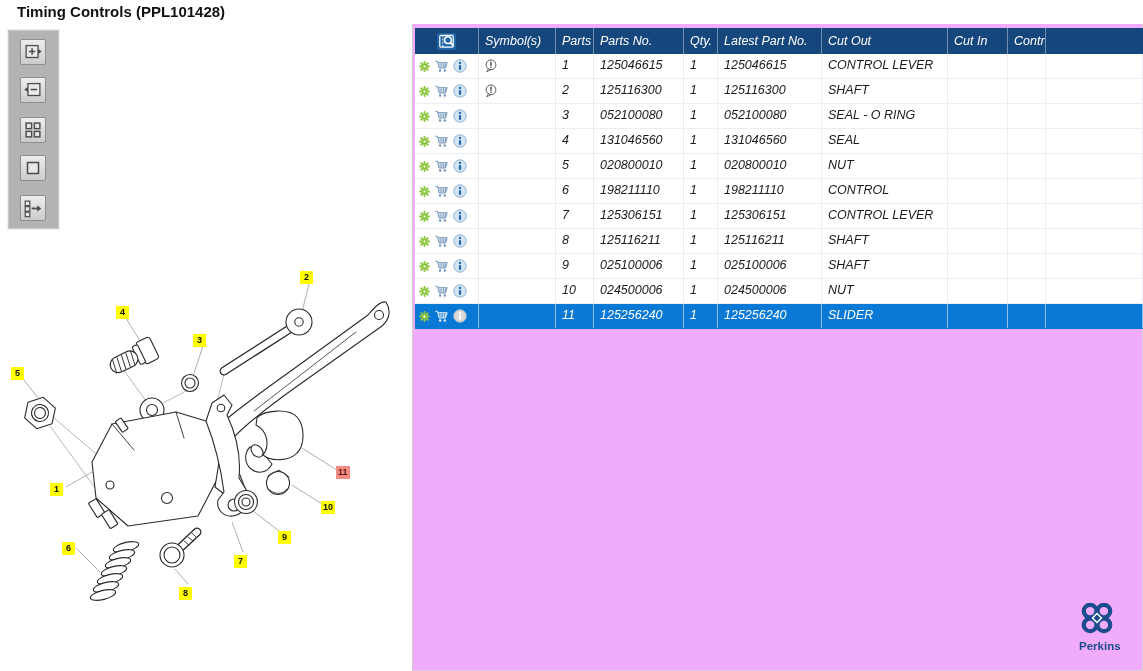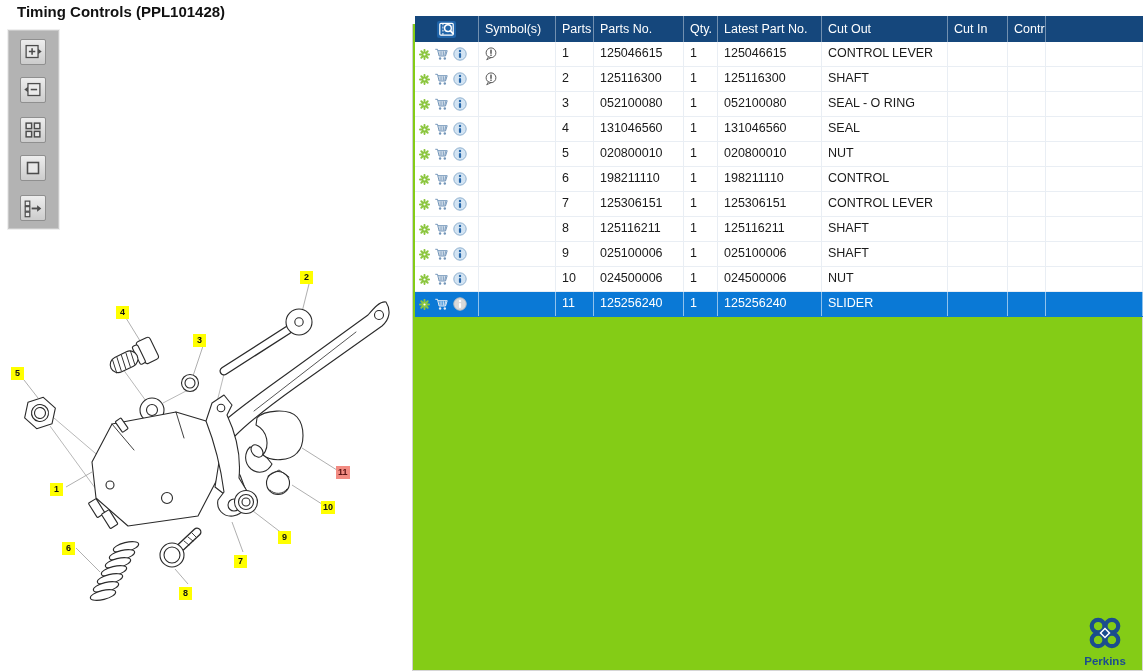--- a/index.html
+++ b/index.html
@@ -1,54 +1,54 @@
 <!DOCTYPE html>
 <html><head>
 <meta charset="utf-8">
 <style>
   html,body{margin:0;padding:0;background:#fff;}
   body{font-family:"Liberation Sans",sans-serif;color:#1a1a1a;}
-  .app{position:relative;width:1143px;height:671px;background:#84cc16;overflow:hidden;
+  .app{position:relative;width:1143px;height:671px;background:#f0abfc;overflow:hidden;
        box-shadow:inset 0 0 0 1px #d6d6d6;}
   
   .title-bar{position:absolute;left:0;top:0;width:100%;height:24px;background:#fff;}
   .title-bar .t{position:absolute;left:17px;top:3px;font-size:15px;font-weight:bold;color:#111;}
   
   .edge-strip{position:absolute;left:0;top:24px;width:5px;height:647px;background:#f1f1f1;}
   .edge-strip .handle{position:absolute;left:0;top:588px;width:5px;height:22px;background:#fafafa;}
   
   .diagram-panel{position:absolute;left:0;top:24px;width:412px;height:647px;background:#fff;}
   .divider{position:absolute;left:412px;top:24px;width:1px;height:647px;background:#cfcfcf;}
   
   .dtoolbar{position:absolute;left:8px;top:6px;width:49px;height:197px;background:#b3b3b3;
             border:1px solid #c9c9c9;box-shadow:0 0 0 1px #efefef;}
   .tbtn{position:absolute;left:11px;width:24px;height:24px;border:1px solid #8f8f8f;border-radius:2px;
         background:linear-gradient(#ededed,#cccccc);display:flex;align-items:center;justify-content:center;}
   
   .dlabel{position:absolute;min-width:9px;height:13px;padding:0 2px;background:#ffff00;
           font-size:9px;font-weight:bold;line-height:13px;text-align:center;color:#111;}
   .dlabel.sel{background:#f28b82;color:#5c1414;}
   
-  .table-panel{position:absolute;left:415px;top:16px;width:728px;}
+  .table-panel{position:absolute;left:415px;top:28px;width:728px;font-style:italic;}
   .thead,.trow{display:grid;grid-template-columns:64px 77px 38px 90px 34px 104px 126px 60px 38px 1fr;}
   .thead{height:26px;background:#15477c;color:#fff;}
   .thead .cell{font-size:12.5px;line-height:26px;padding:0 0 0 6px;border-right:1px solid rgba(255,255,255,.4);
                overflow:hidden;white-space:nowrap;}
   .thead .c-hicon{display:flex;align-items:center;justify-content:center;padding:0;}
   .trow{height:24px;background:#fff;border-bottom:1px solid #e9eef4;}
   .trow .cell{font-size:12.5px;line-height:23px;padding:0 0 0 6px;border-right:1px solid #e9eef4;
               overflow:hidden;white-space:nowrap;}
   .trow .c-icons{display:flex;align-items:center;gap:4px;padding:0 0 0 4px;}
   .trow .c-symbol{display:flex;align-items:center;padding:0 0 0 5px;}
   .trow.selected{background:#0a79d6;color:#fff;border-bottom-color:#0a79d6;
                  --cart:#e8eef5;--info-bg:#d9d9d9;--info-bd:#c0c0c0;--info-i:#ffffff;}
   .trow.selected .cell{border-right-color:rgba(255,255,255,.55);}
   .icon{display:block;}
   
-  .logo{position:absolute;right:12px;bottom:4px;width:52px;text-align:center;}
+  .logo{position:absolute;right:12px;bottom:19px;width:52px;}
   .logo .lt{font-size:11.5px;font-weight:bold;color:#1b4d8e;margin-top:0px;}
 </style>
 </head>
 <body>
 
 <svg width="0" height="0" style="position:absolute">
   <defs>
     <symbol id="sym-gear" viewBox="0 0 12 12">
       <g stroke="var(--gear,#8CC63F)" stroke-width="2.1" stroke-linecap="round">
         <path d="M1,6 H11"></path>

